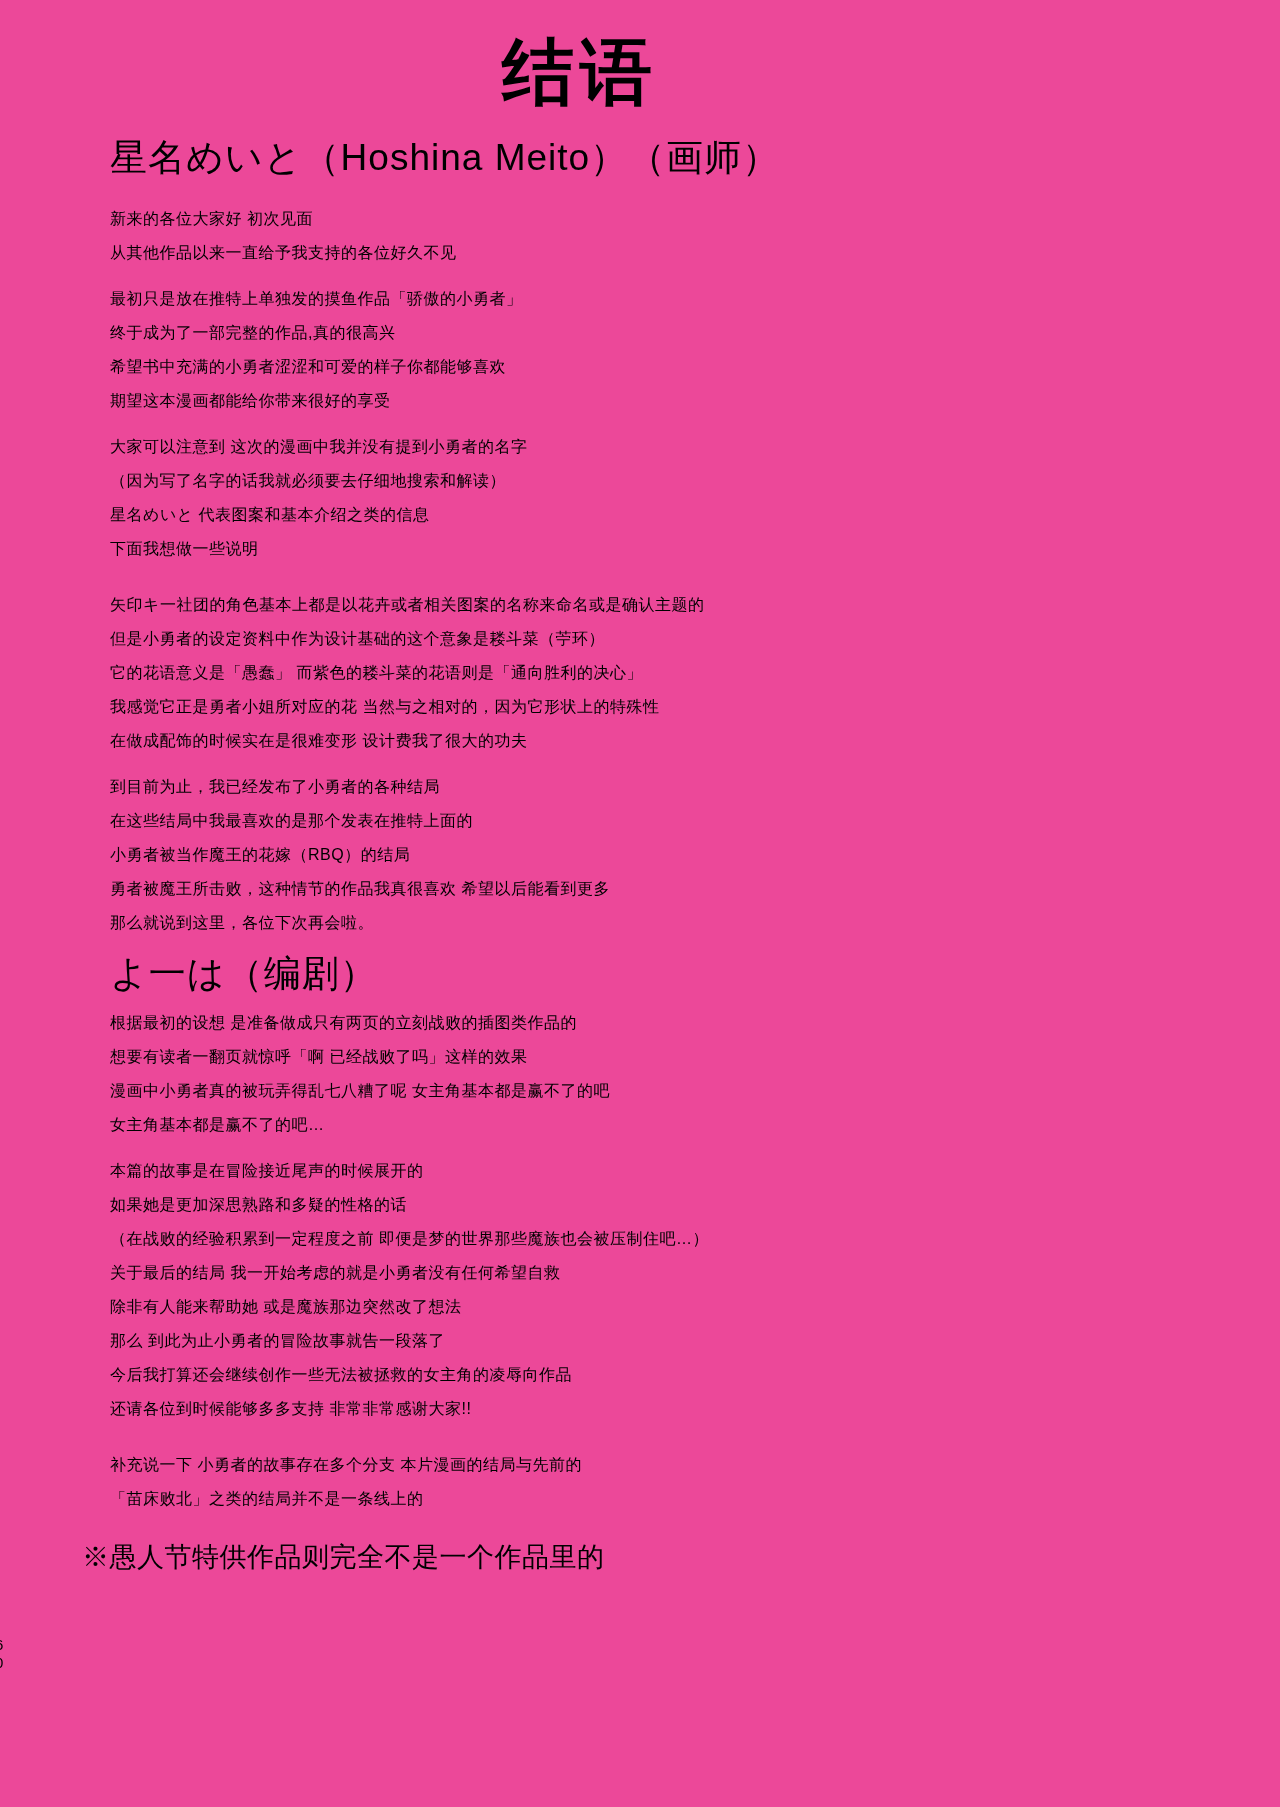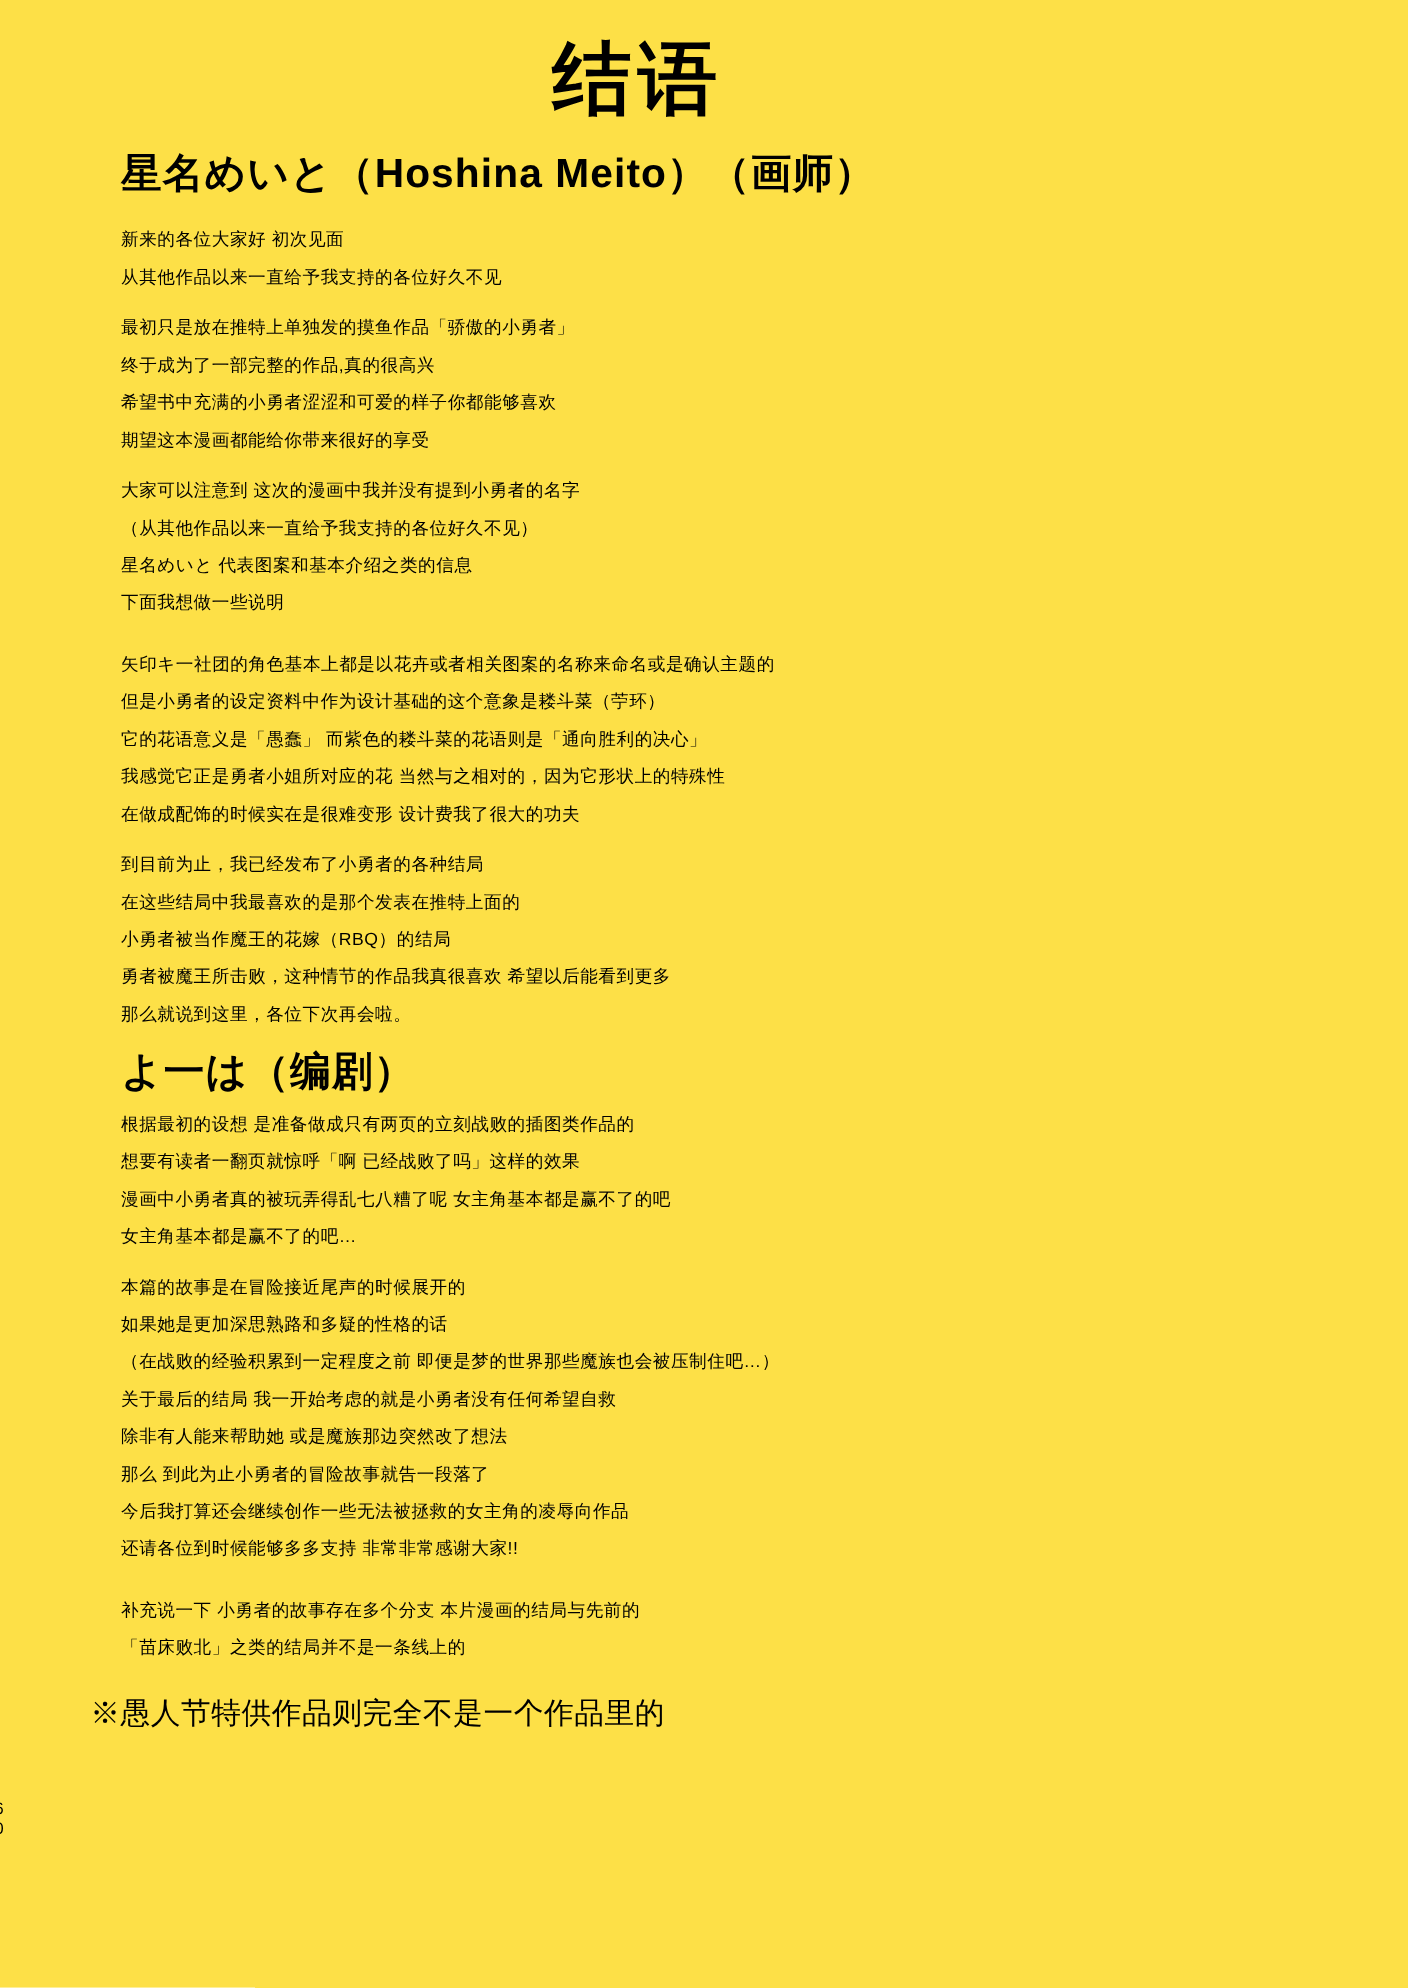--- a/index.html
+++ b/index.html
@@ -9,36 +9,36 @@
     height: 1807px;
     position: relative;
     overflow: hidden;
     color: #000000;
     font-family: "Liberation Sans", sans-serif;
   }
   .page {
     position: relative;
     width: 1280px;
     height: 1807px;
-    background: #fde047;
+    background: #ec4899;
     padding: 28px 47px 0 110px;
   }
   .page-title {
     width: 940px;
     text-align: center;
     font-size: 72px;
     line-height: 88px;
     font-weight: 900;
     letter-spacing: 6px;
     margin-bottom: 20px;
   }
   .section-heading {
     font-size: 37px;
     line-height: 44px;
-    font-weight: bold;
+    font-weight: normal;
     margin: 2px 0 22px 0;
     letter-spacing: 1px;
   }
   .para {
     font-size: 16px;
     line-height: 34px;
     margin-bottom: 12px;
     letter-spacing: 0.5px;
   }
   .para .line { white-space: nowrap; }
@@ -81,21 +81,21 @@
 
     <div class="para">
       <div class="line">最初只是放在推特上单独发的摸鱼作品「骄傲的小勇者」</div>
       <div class="line">终于成为了一部完整的作品,真的很高兴</div>
       <div class="line">希望书中充满的小勇者涩涩和可爱的样子你都能够喜欢</div>
       <div class="line">期望这本漫画都能给你带来很好的享受</div>
     </div>
 
     <div class="para">
       <div class="line">大家可以注意到 这次的漫画中我并没有提到小勇者的名字</div>
-      <div class="line">（从其他作品以来一直给予我支持的各位好久不见）</div>
+      <div class="line">（因为写了名字的话我就必须要去仔细地搜索和解读）</div>
       <div class="line">星名めいと 代表图案和基本介绍之类的信息</div>
       <div class="line">下面我想做一些说明</div>
     </div>
 
     <div class="para gap-lg">
       <div class="line">矢印キ一社团的角色基本上都是以花卉或者相关图案的名称来命名或是确认主题的</div>
       <div class="line">但是小勇者的设定资料中作为设计基础的这个意象是耧斗菜（苧环）</div>
       <div class="line">它的花语意义是「愚蠢」 而紫色的耧斗菜的花语则是「通向胜利的决心」</div>
       <div class="line">我感觉它正是勇者小姐所对应的花 当然与之相对的，因为它形状上的特殊性</div>
       <div class="line">在做成配饰的时候实在是很难变形 设计费我了很大的功夫</div>

